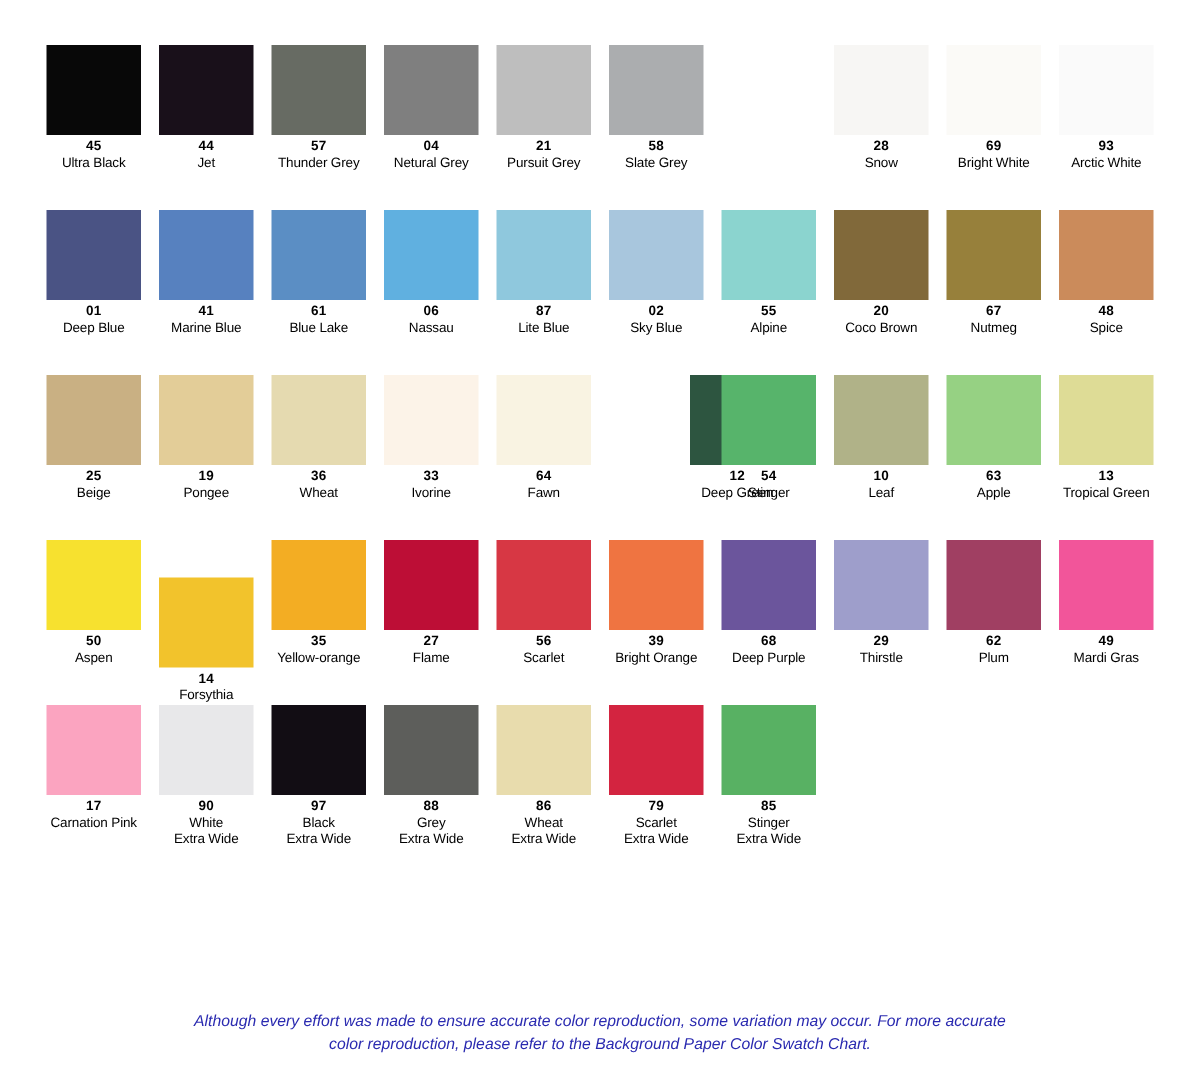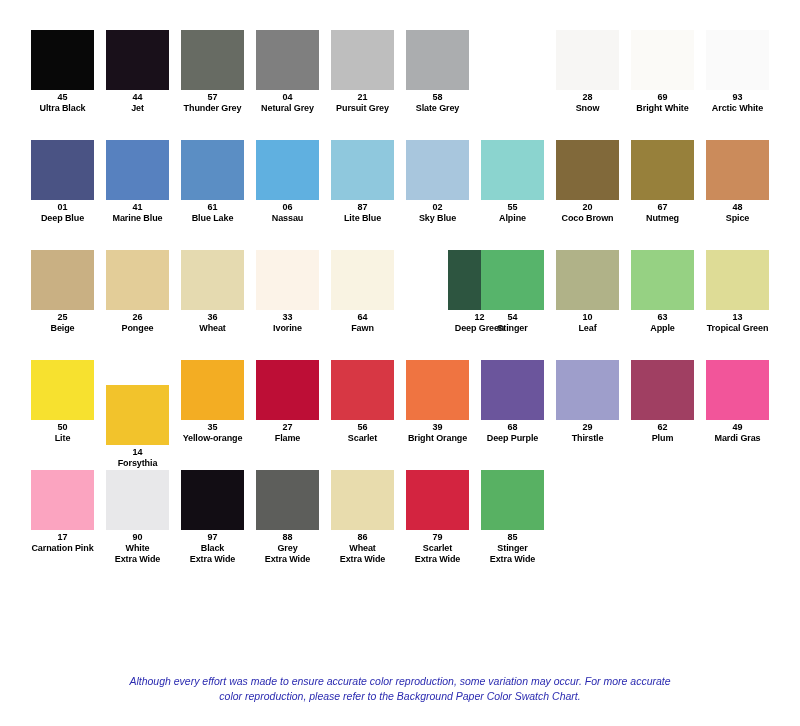--- a/index.html
+++ b/index.html
@@ -42,21 +42,21 @@
   .swatch-code {
     font-size: 9px;
     font-weight: bold;
     color: #000000;
     line-height: 11px;
     margin-top: 2px;
     letter-spacing: 0.1px;
   }
   .swatch-name {
     font-size: 9px;
-    font-weight: bold;
+    font-weight: normal;
     color: #000000;
     line-height: 11px;
     white-space: pre-line;
     letter-spacing: -0.1px;
   }
   #footer-note {
     position: absolute;
     left: 60px;
     top: 674px;
     width: 680px;
@@ -172,39 +172,39 @@
       </div>
     </div>
     <div class="swatch-row" style="top: 250px;">
       <div class="swatch-cell" style="left: 31px;">
         <div class="swatch-chip" title="Beige" style="background: rgb(201, 176, 131);"></div>
         <div class="swatch-code">25</div>
         <div class="swatch-name">Beige</div>
       </div>
       <div class="swatch-cell" style="left: 106px;">
         <div class="swatch-chip" title="Pongee" style="background: rgb(227, 205, 152);"></div>
-        <div class="swatch-code">26</div>
+        <div class="swatch-code">19</div>
         <div class="swatch-name">Pongee</div>
       </div>
       <div class="swatch-cell" style="left: 181px;">
         <div class="swatch-chip" title="Wheat" style="background: rgb(229, 218, 176);"></div>
         <div class="swatch-code">36</div>
         <div class="swatch-name">Wheat</div>
       </div>
       <div class="swatch-cell" style="left: 256px;">
         <div class="swatch-chip" title="Ivorine" style="background: rgb(252, 243, 232);"></div>
         <div class="swatch-code">33</div>
         <div class="swatch-name">Ivorine</div>
       </div>
       <div class="swatch-cell" style="left: 331px;">
         <div class="swatch-chip" title="Fawn" style="background: rgb(249, 243, 226);"></div>
         <div class="swatch-code">64</div>
         <div class="swatch-name">Fawn</div>
       </div>
-      <div class="swatch-cell" style="left: 400px; padding-left: 48px;">
+      <div class="swatch-cell" style="left: 412px; padding-left: 48px;">
         <div class="swatch-chip" title="Deep Green" style="background: rgb(45, 85, 64);"></div>
         <div class="swatch-code">12</div>
         <div class="swatch-name">Deep Green</div>
       </div>
       <div class="swatch-cell" style="left: 481px;">
         <div class="swatch-chip" title="Stinger" style="background: rgb(87, 180, 107);"></div>
         <div class="swatch-code">54</div>
         <div class="swatch-name">Stinger</div>
       </div>
       <div class="swatch-cell" style="left: 556px;">
@@ -220,21 +220,21 @@
       <div class="swatch-cell" style="left: 706px;">
         <div class="swatch-chip" title="Tropical Green" style="background: rgb(222, 220, 150);"></div>
         <div class="swatch-code">13</div>
         <div class="swatch-name">Tropical Green</div>
       </div>
     </div>
     <div class="swatch-row" style="top: 360px; padding-left: 44px;">
       <div class="swatch-cell" style="left: 31px;">
         <div class="swatch-chip" title="Aspen" style="background: rgb(247, 225, 47);"></div>
         <div class="swatch-code">50</div>
-        <div class="swatch-name">Lite</div>
+        <div class="swatch-name">Aspen</div>
       </div>
       <div class="swatch-cell" style="left: 106px; margin-top: 25px;">
         <div class="swatch-chip" title="Forsythia Yellow" style="background: rgb(242, 195, 44);"></div>
         <div class="swatch-code">14</div>
         <div class="swatch-name">Forsythia Yellow</div>
       </div>
       <div class="swatch-cell" style="left: 181px;">
         <div class="swatch-chip" title="Yellow-orange" style="background: rgb(243, 173, 35);"></div>
         <div class="swatch-code">35</div>
         <div class="swatch-name">Yellow-orange</div>

